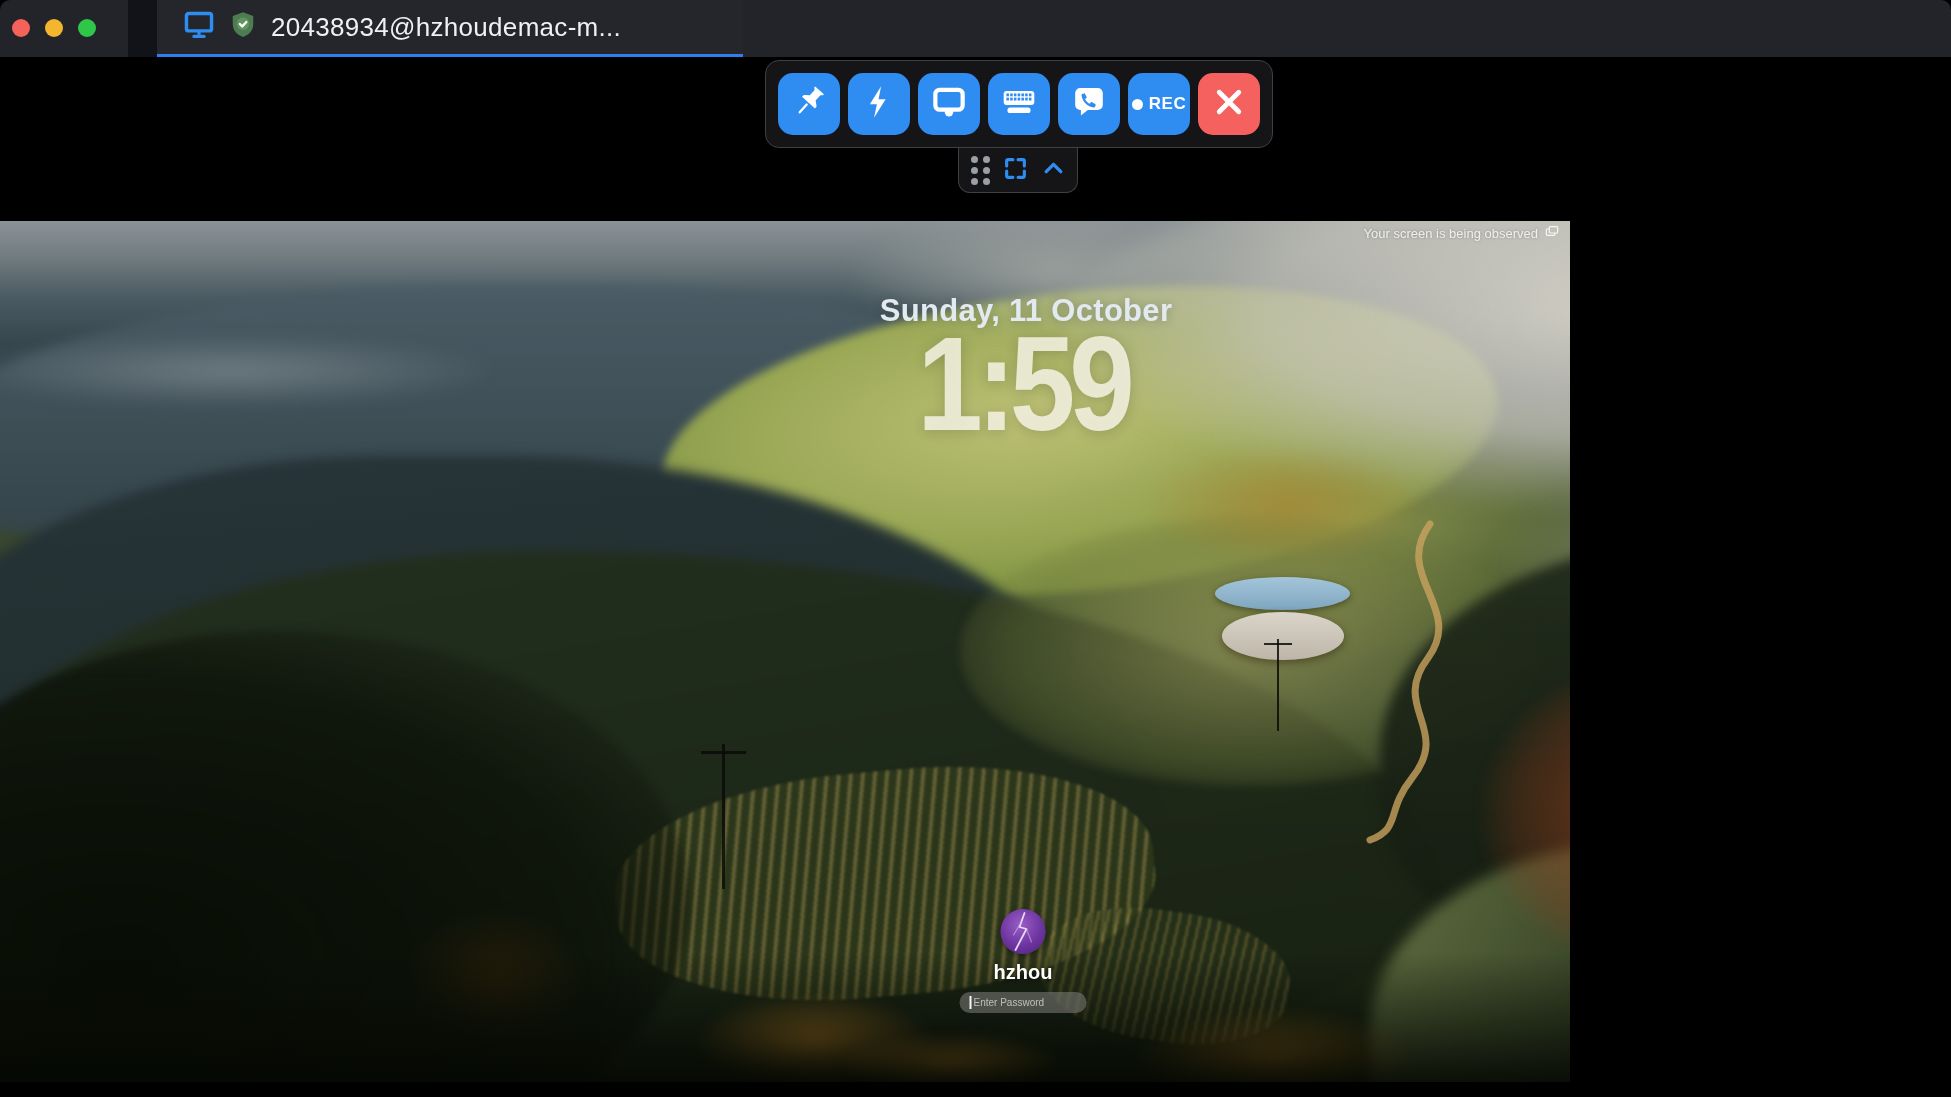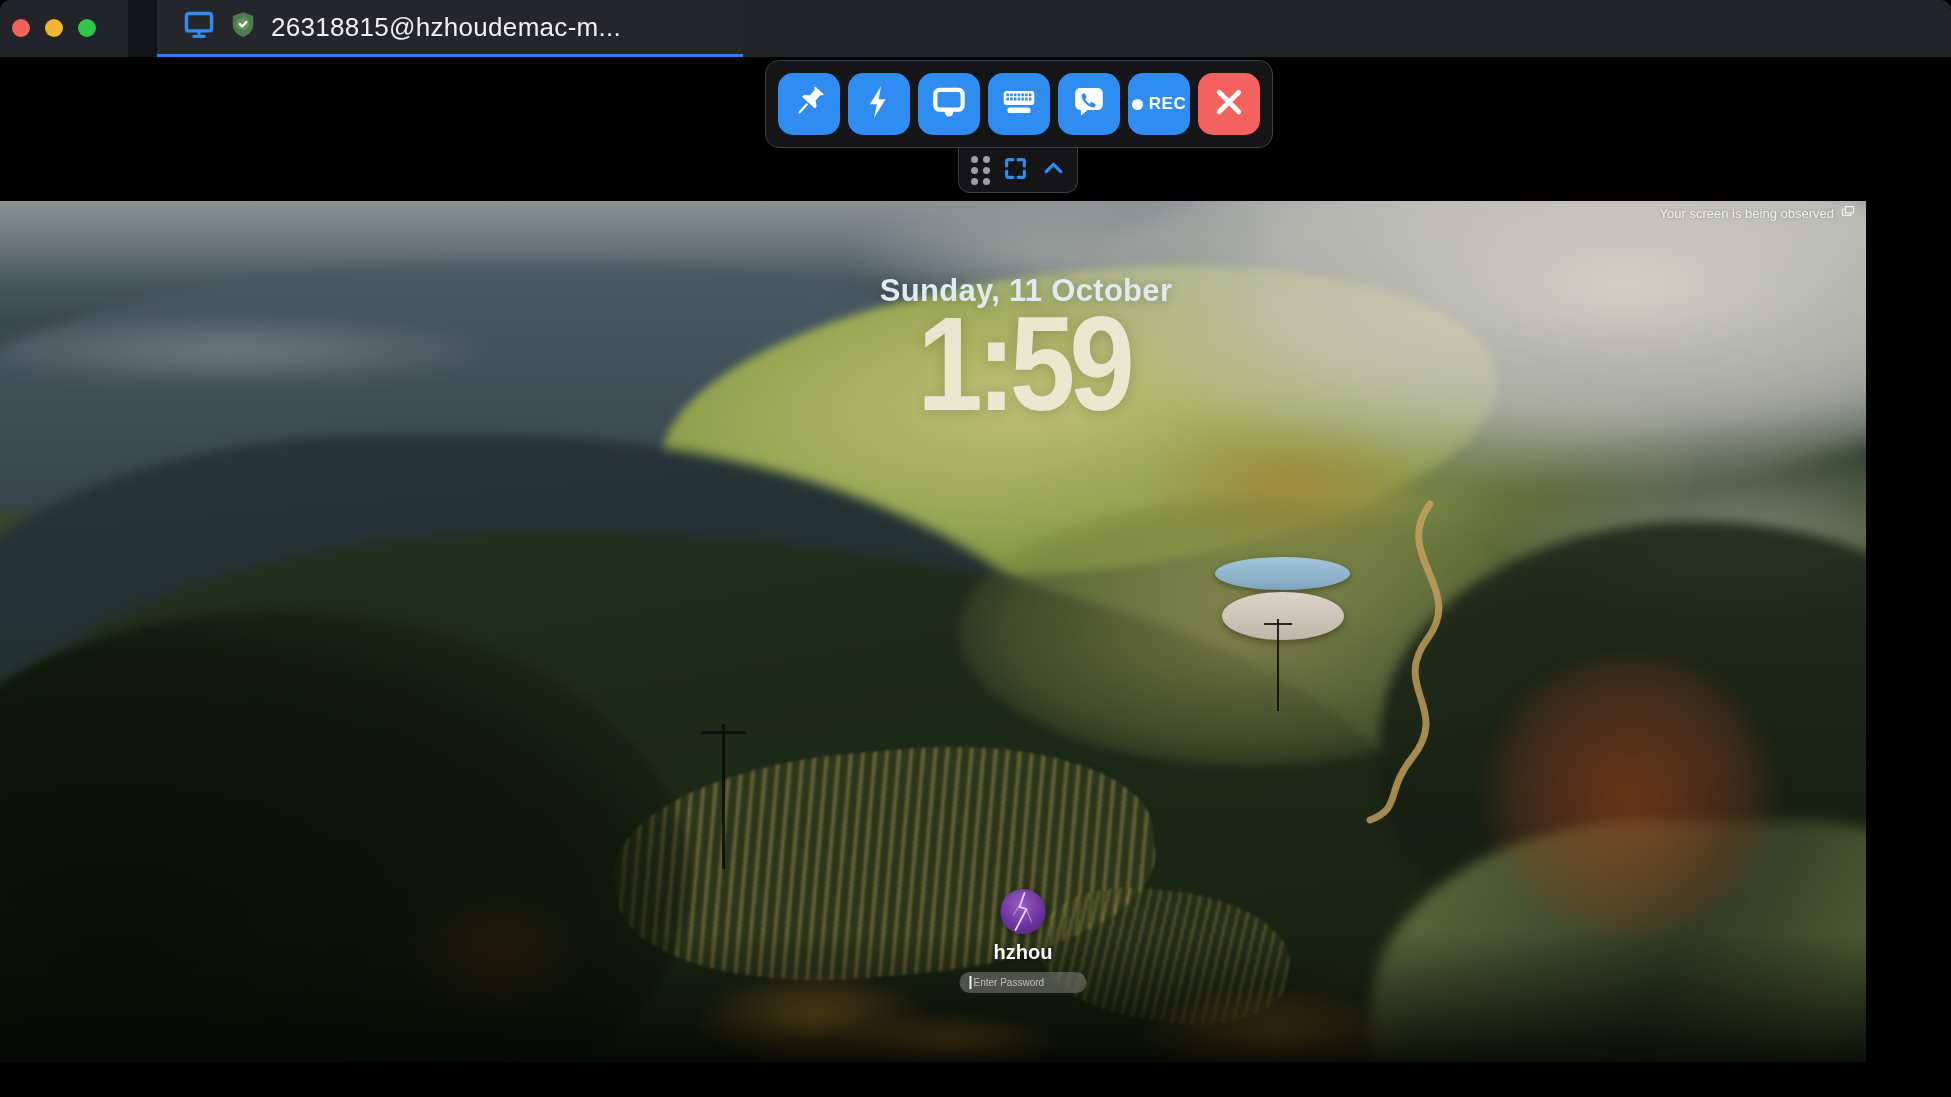--- a/index.html
+++ b/index.html
@@ -25,21 +25,21 @@
   .rec{display:flex;align-items:center;gap:6px;color:#fff;font-weight:bold;font-size:17px;letter-spacing:.5px;}
   .rec-dot{width:11px;height:11px;border-radius:50%;background:#fff;}
   .subtoolbar{position:absolute;left:958px;top:91px;width:120px;height:45px;background:#151517;
               border:1px solid #3f4043;border-top:none;border-radius:0 0 12px 12px;
               display:flex;align-items:center;justify-content:center;gap:13px;z-index:29;}
   .drag-dots{display:grid;grid-template-columns:repeat(2,7px);grid-auto-rows:7px;column-gap:5px;row-gap:4px;cursor:grab;}
   .drag-dots i{width:7px;height:7px;border-radius:50%;background:#9aa0a6;}
   .subtoolbar svg{width:25px;height:25px;cursor:pointer;}
 
   
-  .remote-screen{position:absolute;left:0;top:144px;width:1866px;height:861px;overflow:hidden;
+  .remote-screen{position:absolute;left:0;top:164px;width:1570px;height:861px;overflow:hidden;
     background:linear-gradient(180deg,#8b9296 0%,#727d80 4%,#4a5a62 9%,#37474e 14%,#31424a 20%,
       #33432e 30%,#3c4c2d 42%,#33422a 55%,#2b3824 68%,#242f1c 80%,#1d2715 90%,#161f0e 100%);}
   .wp{position:absolute;pointer-events:none;}
   .cloud-right{left:1050px;top:-50px;width:960px;height:340px;border-radius:50%;
     background:radial-gradient(ellipse at 60% 40%,rgba(218,214,203,.95),rgba(200,198,188,.75) 45%,rgba(180,180,172,0) 72%);filter:blur(10px);}
   .cloud-mid{left:840px;top:-10px;width:440px;height:130px;border-radius:50%;
     background:radial-gradient(ellipse,rgba(195,195,186,.6),rgba(195,195,186,0) 70%);filter:blur(9px);}
   .fog-right2{left:1500px;top:240px;width:480px;height:210px;border-radius:50%;
     background:radial-gradient(ellipse,rgba(202,200,190,.5),rgba(202,200,190,0) 72%);filter:blur(12px);}
   .wisp-left{left:-30px;top:115px;width:520px;height:70px;border-radius:50%;
@@ -132,21 +132,21 @@
             <rect x="7" y="19.4" width="10" height="2.4" rx="1.2" fill="#2f8df2"></rect>
           </svg>
       </span>
       <span>
         <svg width="30" height="30" viewBox="0 0 24 24">
             <path d="M12 1.8l8.2 3v6.4c0 5.2-3.5 8.9-8.2 10.3C7.3 20.1 3.8 16.4 3.8 11.2V4.8z" fill="#4d7c52"></path>
             <circle cx="12" cy="11" r="5" fill="#61945e"></circle>
             <path d="M9.5 11.2l1.9 1.9 3.3-3.5" stroke="#fff" stroke-width="1.9" fill="none" stroke-linecap="round" stroke-linejoin="round"></path>
           </svg>
       </span>
-      <span class="tab-title">26318815@hzhoudemac-m...</span>
+      <span class="tab-title">20438934@hzhoudemac-m...</span>
     </div>
   </div>
 
   <div class="client">
 
     <div class="toolbar">
       <div class="tbtn">
         <span><svg viewBox="0 0 24 24" fill="#fff">
               <g transform="rotate(42 12 12)">
                 <path d="M8.6 1.5h6.8c.5 0 .8.6.4 1l-1.2 1v4.8l2.8 2.2c.3.2.4.5.4.8v1.2H6.2v-1.2c0-.3.1-.6.4-.8l2.8-2.2V3.5l-1.2-1c-.4-.4-.1-1 .4-1z"></path>

